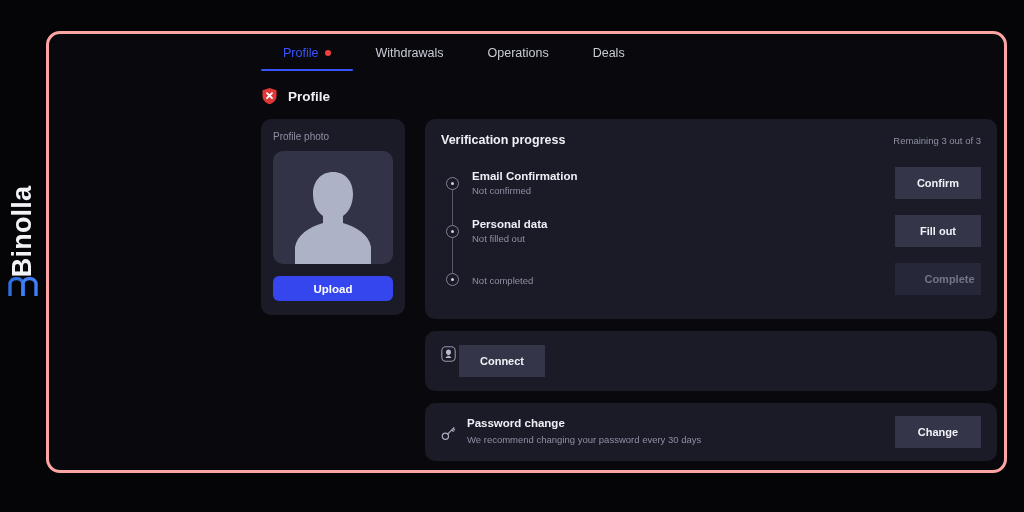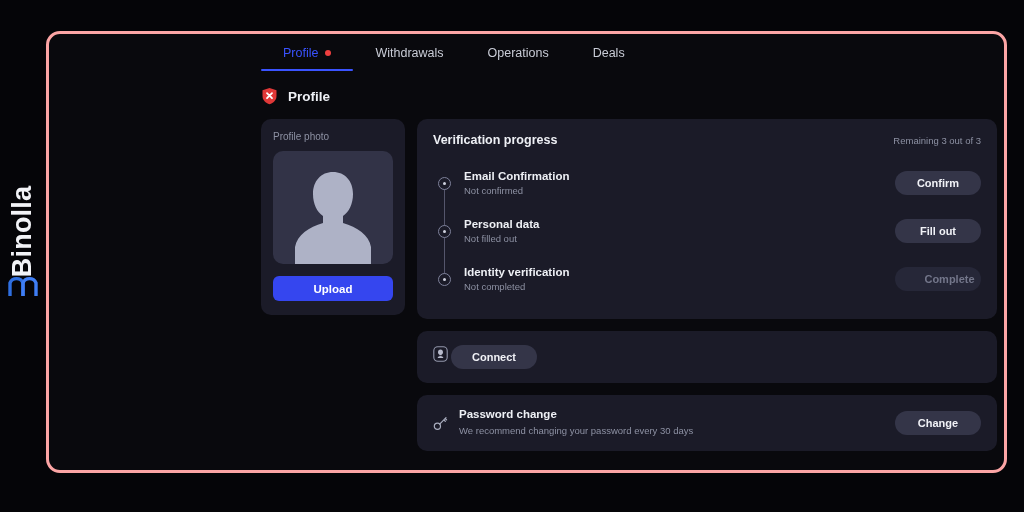--- a/index.html
+++ b/index.html
@@ -57,21 +57,21 @@
   
   .page-title-row {
     position: absolute; left: 212px; top: 53px;
     display: flex; align-items: center; gap: 10px;
   }
   .page-title { font-size: 13.5px; font-weight: 700; color: #eef0f5; }
   .shield-x { width: 17px; height: 18px; display: block; }
 
   
   .content { position: absolute; left: 212px; top: 85px; width: 736px; }
-  .cols { display: flex; gap: 12px; align-items: flex-start; }
+  .cols { display: flex; gap: 20px; align-items: flex-start; }
 
   
   .photo-card {
     width: 144px; background: #1b1b28; border-radius: 10px;
     padding: 12px 12px 14px 12px;
   }
   .photo-label { font-size: 10px; color: #8d91a3; margin-bottom: 9px; }
   .avatar-box {
     width: 120px; height: 113px; background: #323347;
     border-radius: 10px; overflow: hidden;
@@ -107,21 +107,21 @@
   .dotcircle i { width: 3px; height: 3px; border-radius: 50%; background: #cfd2de; display: block; }
   .rail {
     position: absolute; left: 10.5px; top: 24px; bottom: 24px;
     width: 1px; background: #55566c; z-index: 1;
   }
   .step-text { margin-left: 9px; flex: 1; }
   .step-title { font-size: 11.5px; font-weight: 700; color: #eef0f5; }
   .step-sub { font-size: 9.5px; color: #8d91a3; margin-top: 3px; }
 
   .btn {
-    width: 86px; height: 24px; border: none; border-radius: 12px;
+    width: 86px; height: 32px; border: none; border-radius: 0;
     background: #343548; color: #f1f2f7;
     font-size: 11px; font-weight: 700;
     font-family: "Liberation Sans", sans-serif; cursor: pointer;
     flex: 0 0 auto;
   }
   .btn.disabled { background: #262738; color: #73768a; cursor: default; padding-left: 23px; }
 
   
   .feature { display: flex; align-items: flex-start; padding: 14px 16px; }
   .feature.compact { align-items: center; padding: 13px 16px; }
@@ -225,21 +225,20 @@
                 <button class="btn">Fill out</button>
               </div>
 
               <div class="step">
                 <div class="step-marker">
                     <div class="dotcircle">
                       <i></i>
                     </div>
                   </div>
                 <div class="step-text">
-                  <div class="step-title">Identity verification</div>
                   <div class="step-sub">Not completed</div>
                 </div>
                 <button class="btn disabled">Complete</button>
               </div>
             </div>
           </div>
 
           <div class="panel feature">
             <span class="feat-icon">
               <svg viewBox="0 0 15 16">

